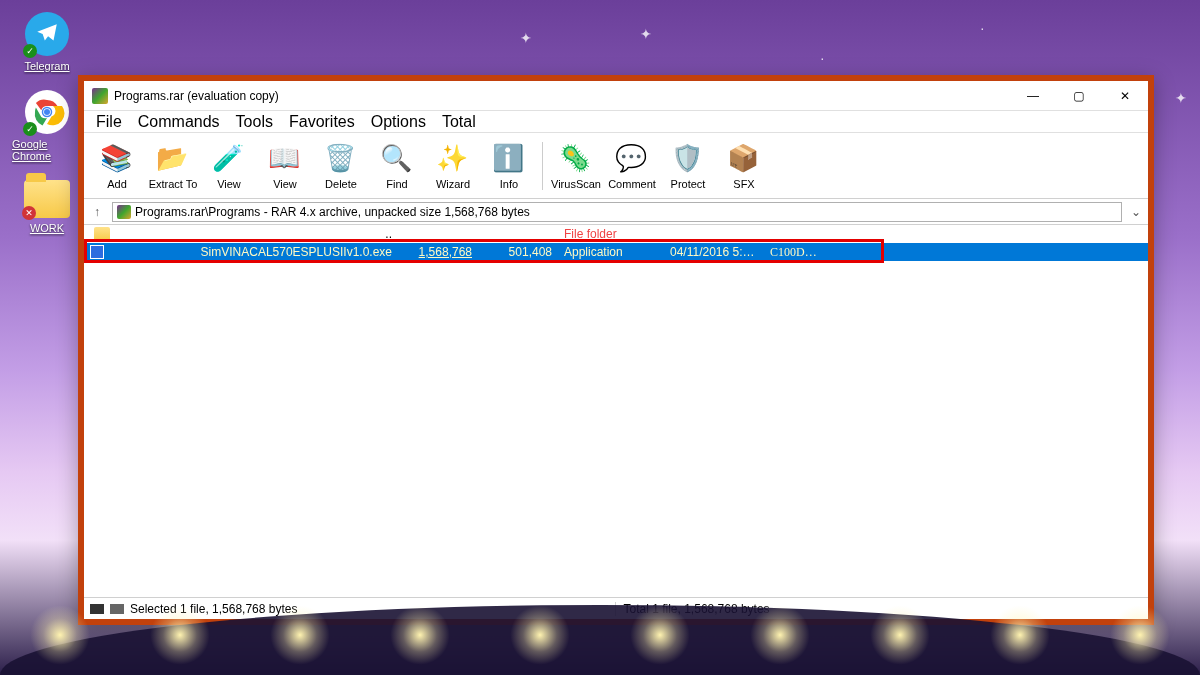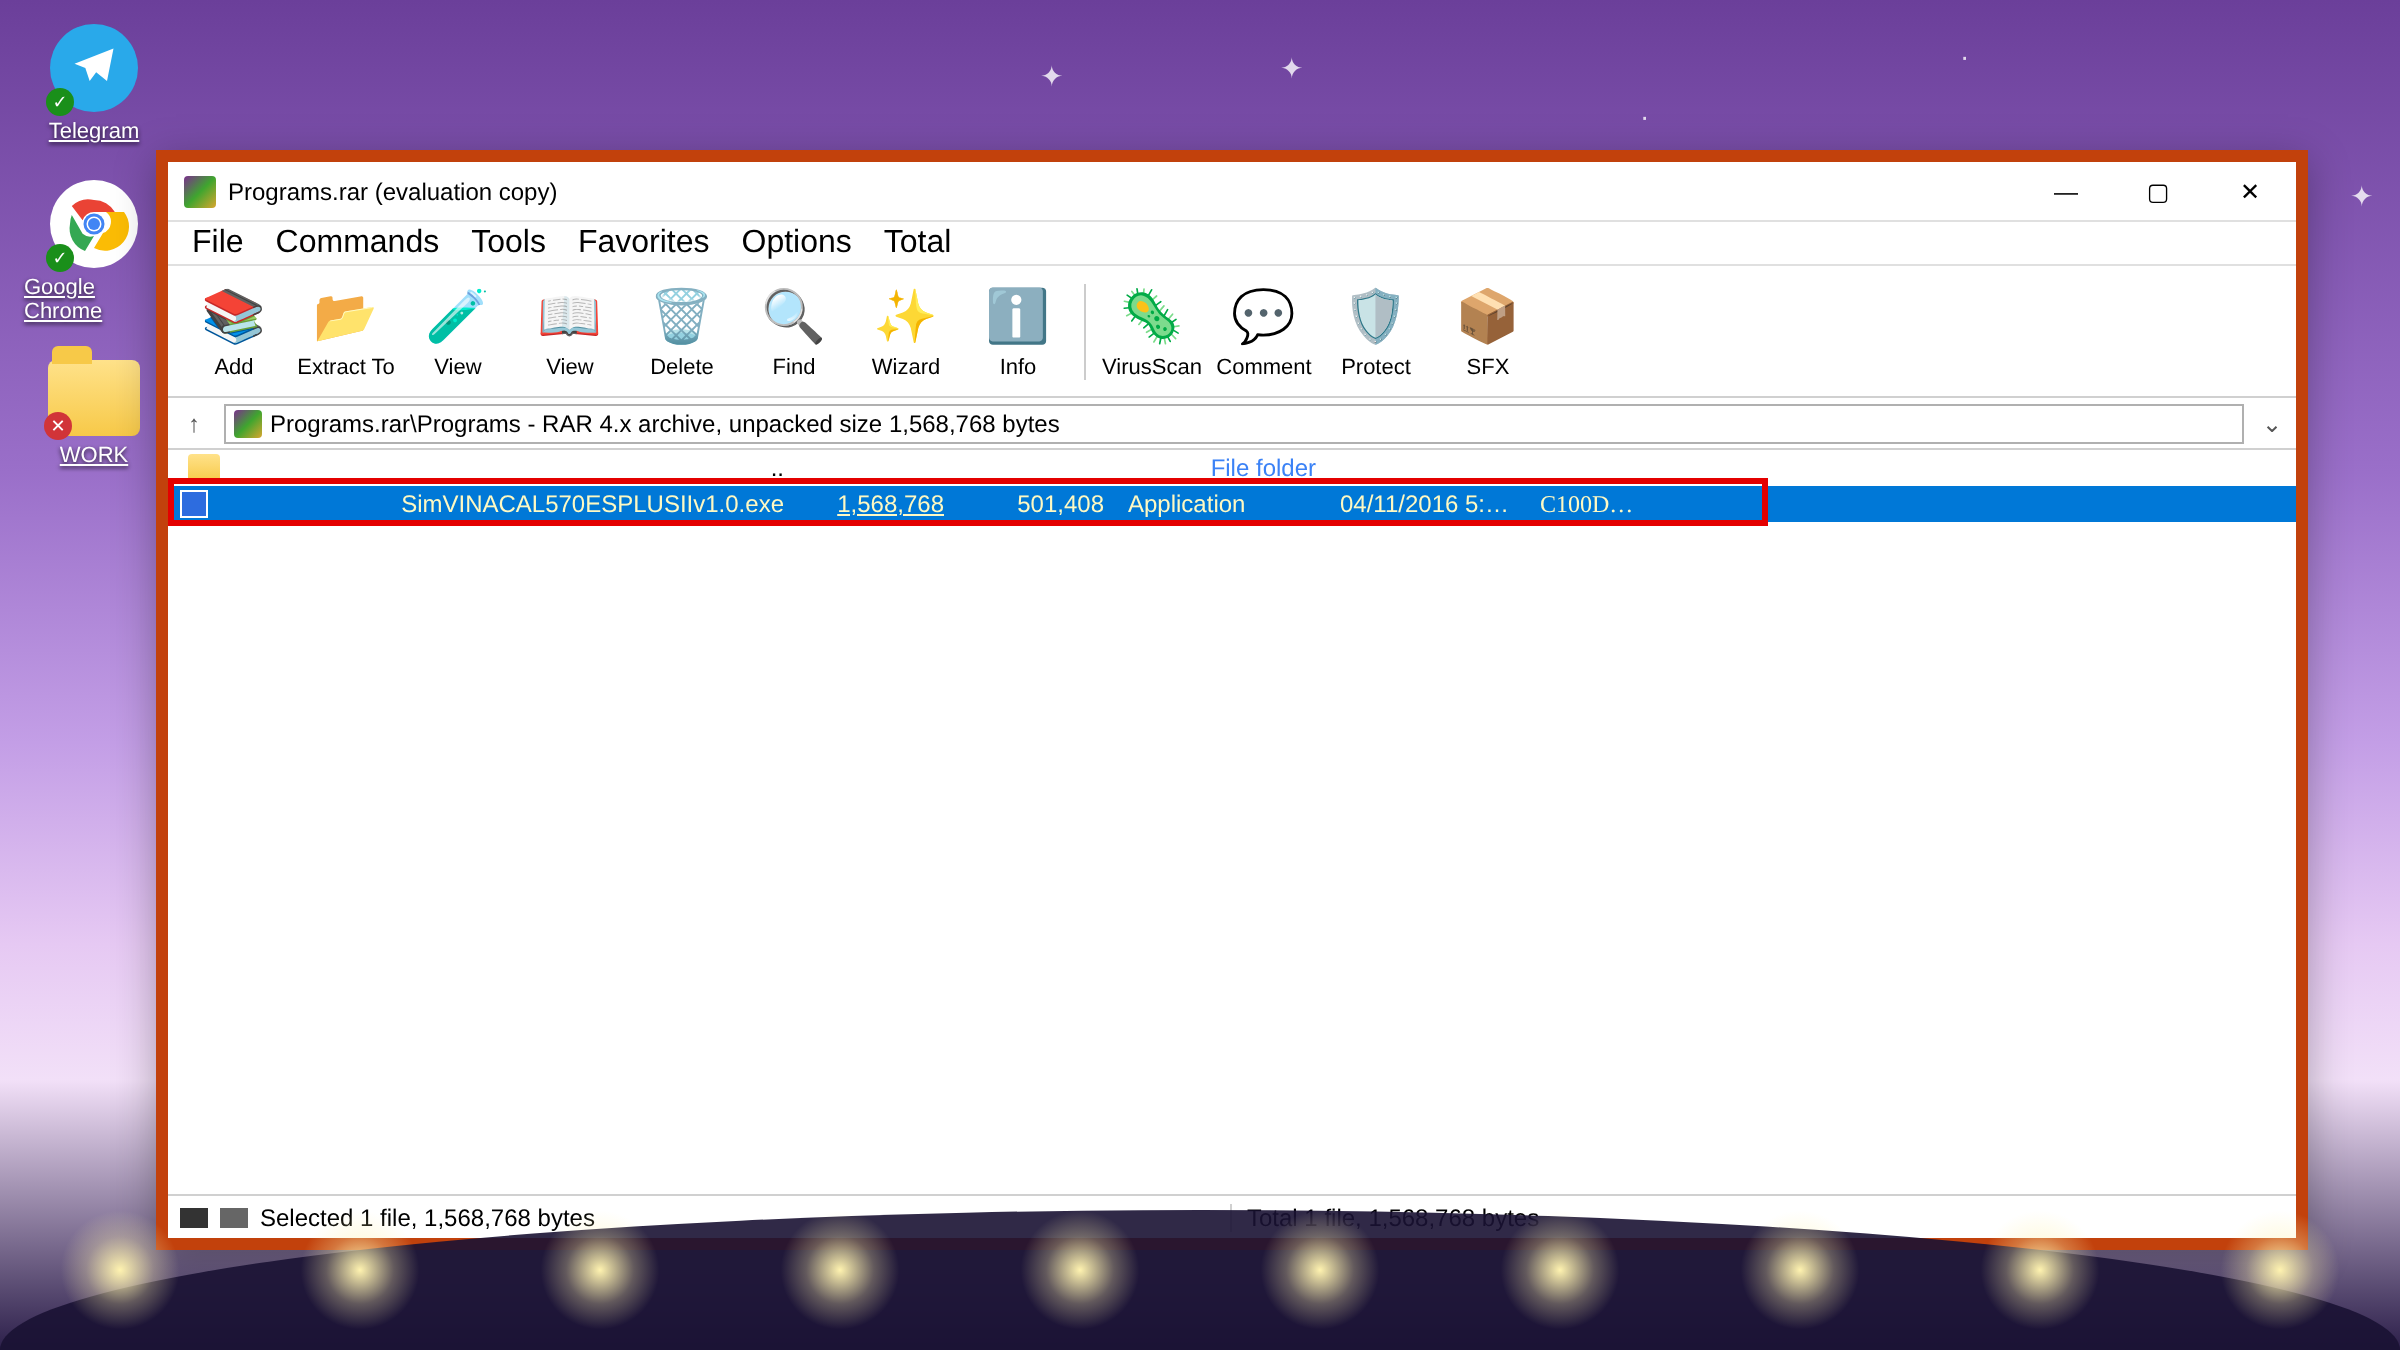--- a/index.html
+++ b/index.html
@@ -52,21 +52,21 @@
   .col-size { width:80px; justify-content:flex-end; }
   .col-packed { width:80px; justify-content:flex-end; }
   .col-type { width:106px; }
   .col-mod  { width:100px; }
   .col-crc  { width:64px; }
   .sort-ind { font-size:9px; color:#666; margin-left:20px; }
 
   .filelist { flex:1; overflow:auto; font-size:12px; position:relative; }
   .row { height:18px; display:flex; align-items:center; }
   .row.parent .rico { width:16px; height:14px; margin:0 4px; background:linear-gradient(#ffe28a,#f7c948); border-radius:2px; display:inline-block; }
-  .row.parent .cell.col-type { color:#3b82f6;text-align:right; }
+  .row.parent .cell.col-type { color:#ef4444; }
   .row .cell { padding:0 6px; white-space:nowrap; overflow:hidden; text-overflow:ellipsis; }
   .row .col-name { width:314px; display:flex; align-items:center; }
   .row .col-size { width:80px; text-align:right;text-decoration:underline; }
   .row .col-packed { width:80px; text-align:right; }
   .row .col-type { width:106px; }
   .row .col-mod  { width:100px; }
   .row .col-crc  { width:64px;font-family:Liberation Serif, serif; }
   .row.selected { background:#0078d7; color:#fef9c3; }
   .exe-ico { width:14px; height:14px; margin-right:4px; border:1px solid #fff; background:#2d6cdf; display:inline-block; }
 

